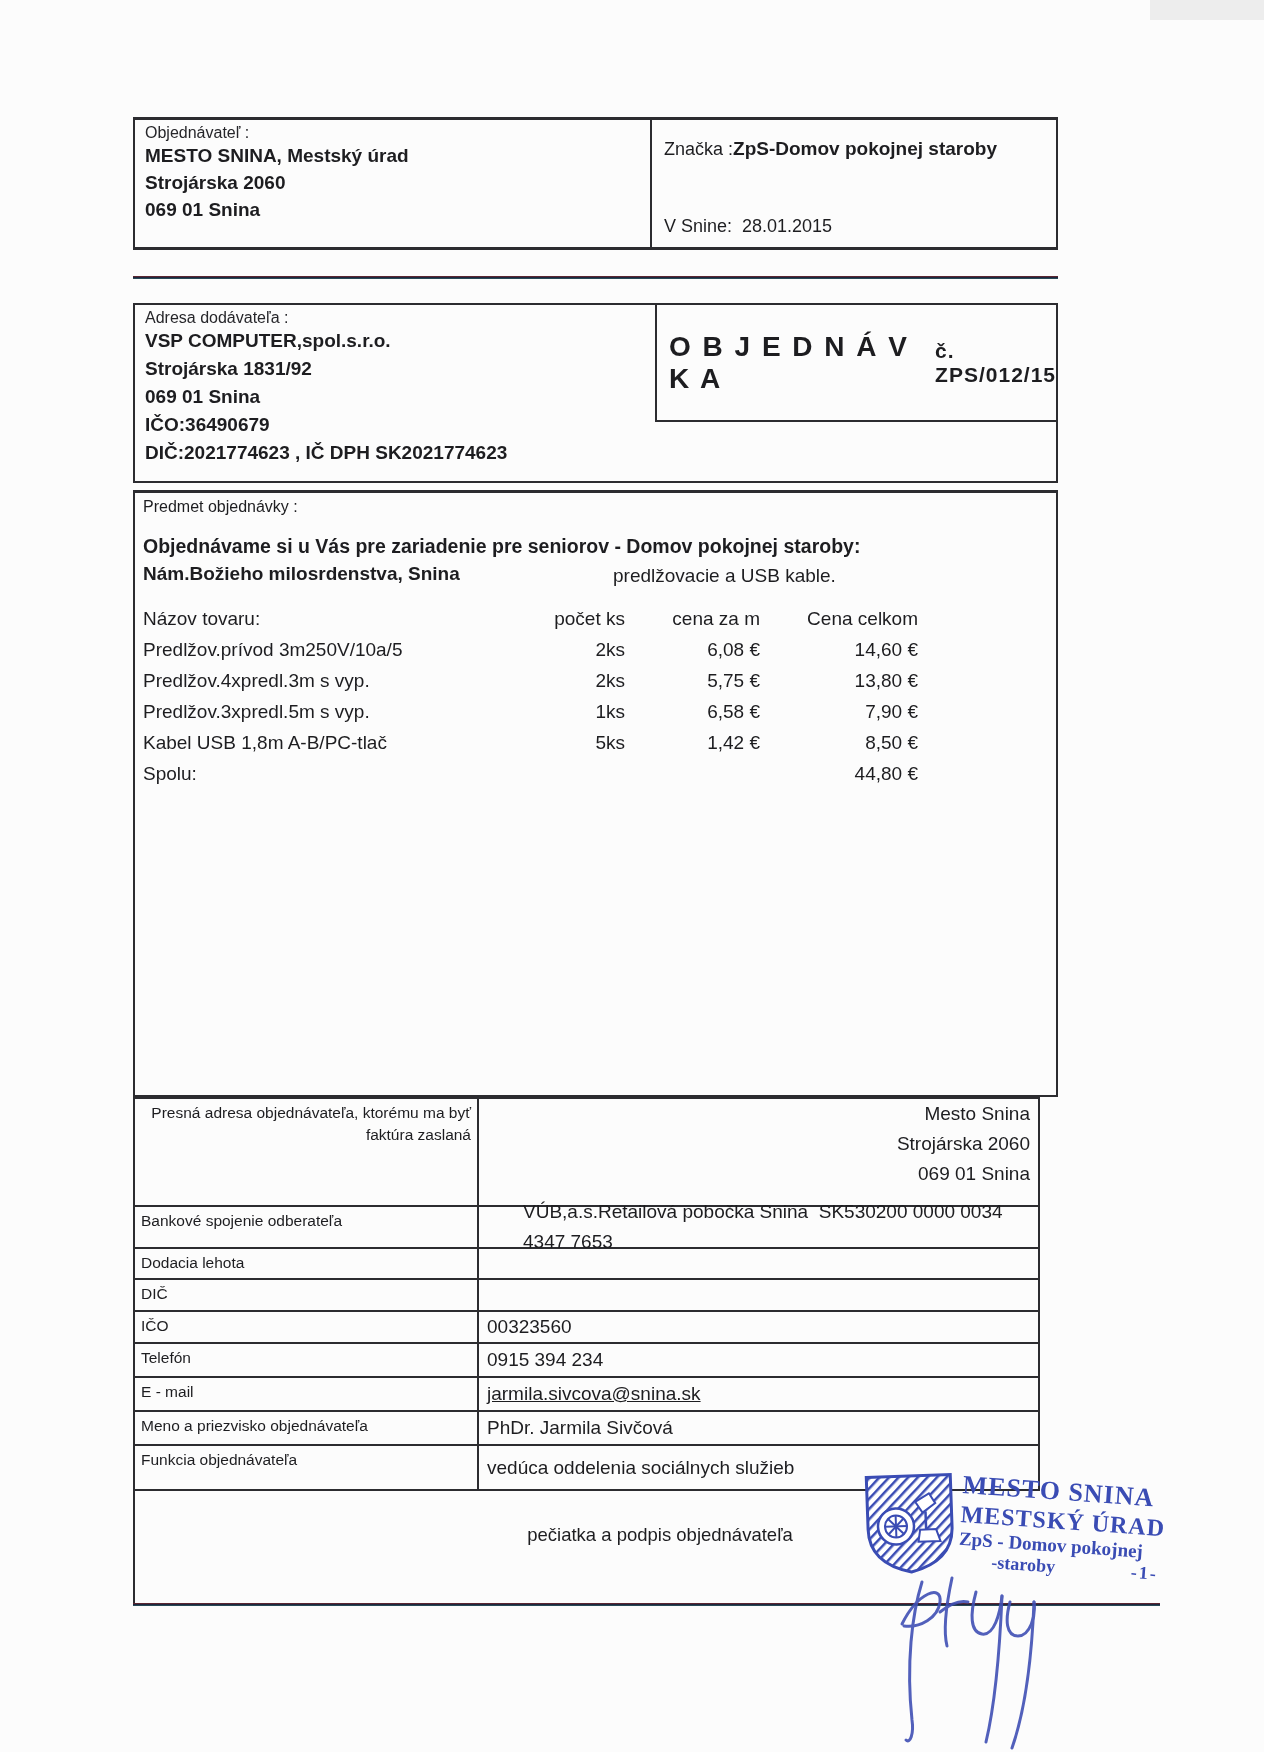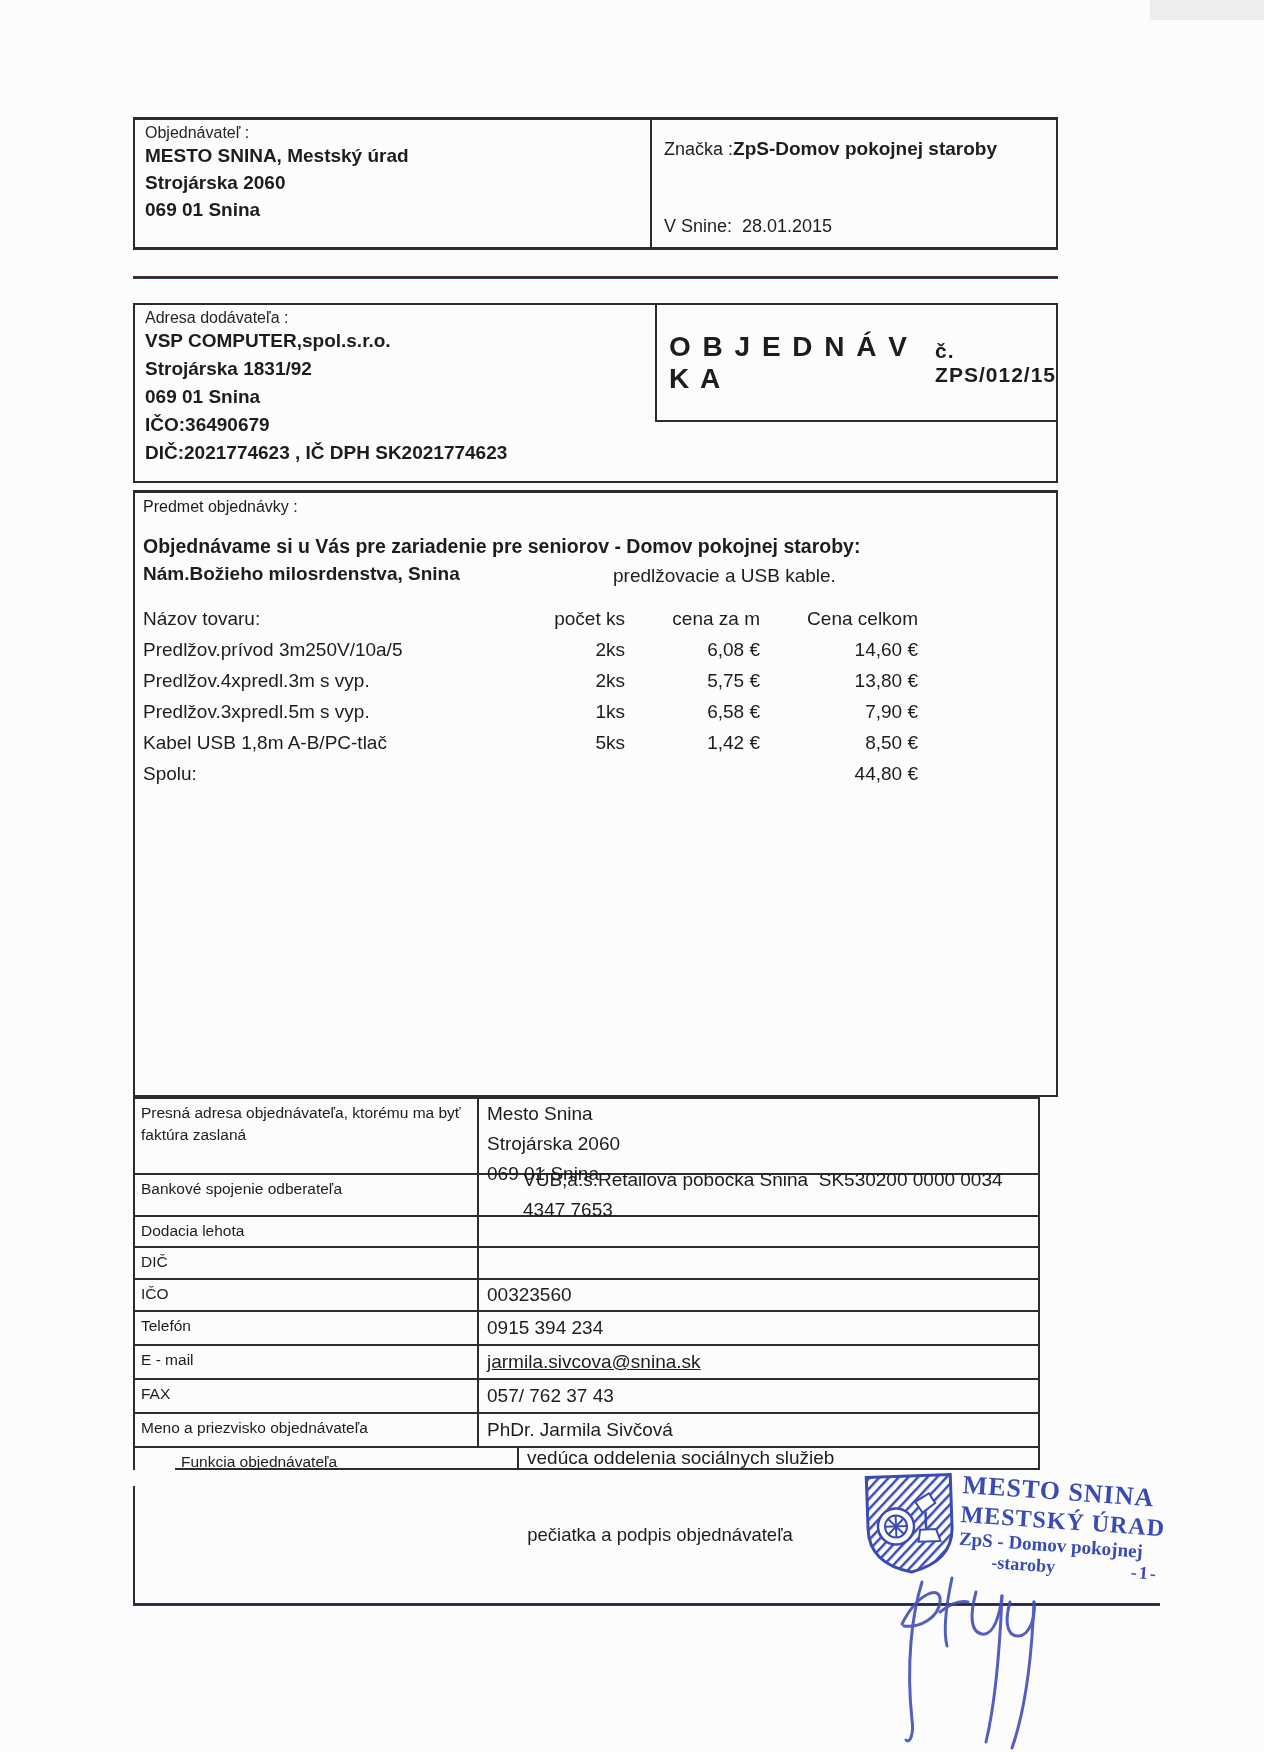--- a/index.html
+++ b/index.html
@@ -48,22 +48,22 @@
   .items{position:absolute;left:8px;top:110px;width:790px;}
   .item-grid{display:grid;grid-template-columns:352px 132px 135px 158px;line-height:31px;font-size:19px;}
   .item-grid .num{text-align:right;padding-right:2px;}
   .item-head{font-weight:normal;}
 
   
   .details{left:133px;top:1097px;width:907px;border:2px solid #2c2c30;border-bottom:none;box-sizing:border-box;position:absolute;}
   .dt-row{display:flex;border-bottom:2px solid #2c2c30;align-items:center;box-sizing:border-box;}
   .dt-label{width:344px;border-right:2px solid #2c2c30;box-sizing:border-box;align-self:stretch;padding:3px 6px;font-size:15.5px;line-height:22px;}
   .dt-value{flex:1;padding:0 8px;font-size:19px;line-height:30px;}
-  .h92{height:76px;align-items:flex-start;}
-  .h33{height:42px;gap:36px;} .h31{height:31px;} .h32{height:32px;} .h34{height:34px;} .h35{height:22px;margin-left:40px;}
+  .h92{height:108px;align-items:flex-start;text-align:right;}
+  .h33{height:42px;gap:36px;} .h31{height:31px;} .h32{height:32px;} .h34{height:34px;} .h35{height:45px;}
   .underline{text-decoration:underline;}
 
   
   .sig-left-border{left:133px;top:1486px;width:0;height:118px;border-left:2px solid #2c2c30;}
   .bottom-line{left:133px;top:1603px;width:1027px;}
   .sig-caption{left:480px;top:1524px;width:360px;text-align:center;font-size:18.5px;}
 
   
   .stamp{left:852px;top:1462px;width:400px;height:190px;color:#3a4cb4;}
   .stamp-shield{position:absolute;left:12px;top:10px;transform:rotate(-2deg);}
@@ -182,24 +182,20 @@
     <div class="dt-label">IČO</div>
     <div class="dt-value">00323560</div>
   </div>
   <div class="dt-row h34">
     <div class="dt-label">Telefón</div>
     <div class="dt-value">0915 394 234</div>
   </div>
   <div class="dt-row h34">
     <div class="dt-label">E - mail</div>
     <div class="dt-value underline">jarmila.sivcova@snina.sk</div>
-  </div>
-  <div class="dt-row h34">
-    <div class="dt-label">FAX</div>
-    <div class="dt-value">057/ 762 37 43</div>
   </div>
   <div class="dt-row h34">
     <div class="dt-label">Meno a priezvisko objednávateľa</div>
     <div class="dt-value">PhDr. Jarmila Sivčová</div>
   </div>
   <div class="dt-row h35">
     <div class="dt-label">Funkcia objednávateľa</div>
     <div class="dt-value">vedúca oddelenia sociálnych služieb</div>
   </div>
 </div>

